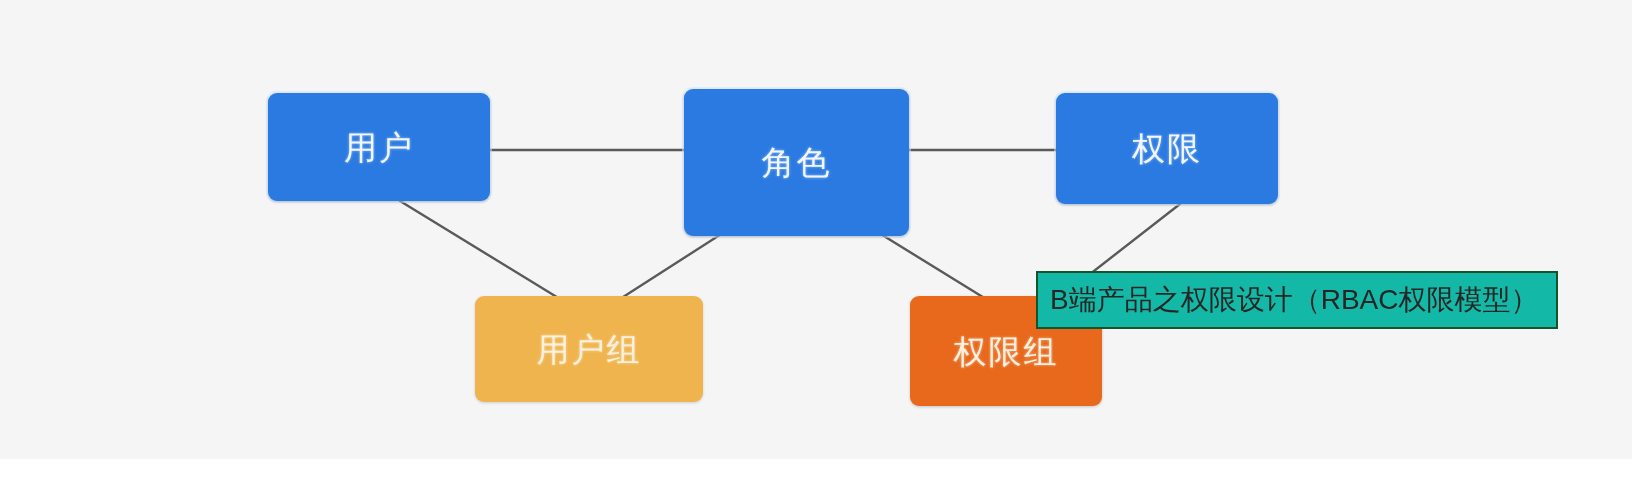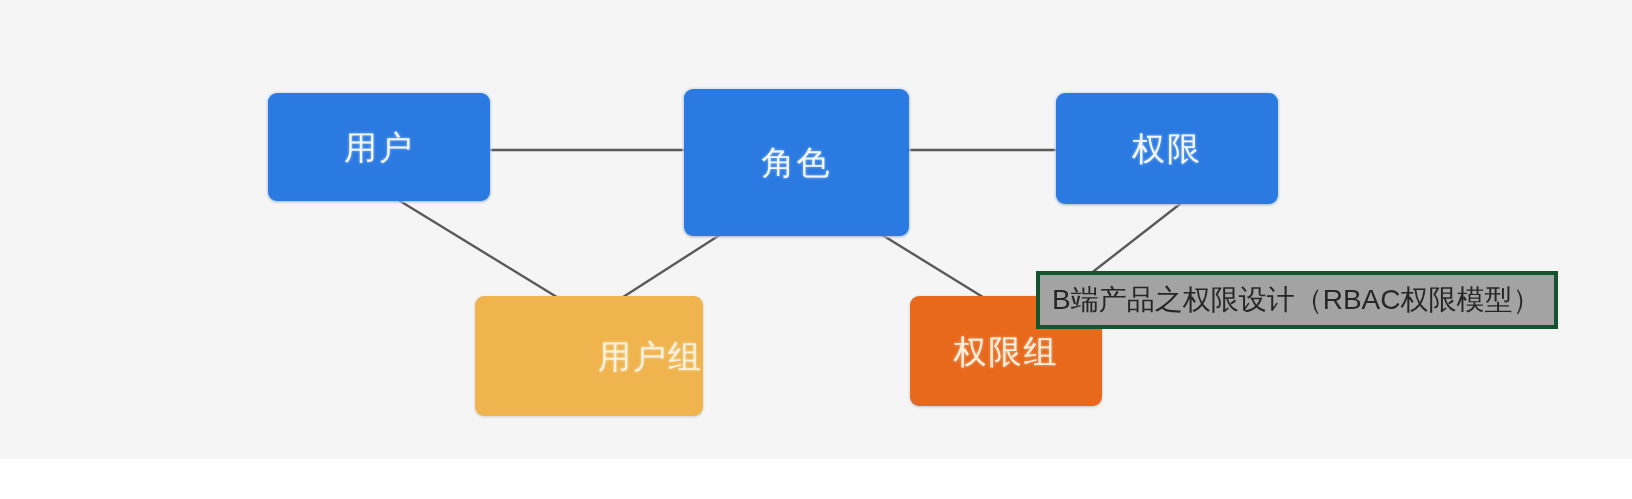--- a/index.html
+++ b/index.html
@@ -65,32 +65,32 @@
   }
   .node.amber .node-label,
   .node.orange .node-label {
     color: #fdf0dc;
   }
 
   
   #node-user       { left: 268px; top: 93px;  width: 222px; height: 108px; }
   #node-role       { left: 684px; top: 89px;  width: 225px; height: 147px; }
   #node-permission { left: 1056px; top: 93px; width: 222px; height: 111px; }
-  #node-user-group { left: 475px; top: 296px; width: 228px; height: 120px; justify-content: flex-end; }
+  #node-user-group { left: 475px; top: 296px; width: 228px; height: 106px; }
   #node-perm-group { left: 910px; top: 296px; width: 192px; height: 110px; }
 
   
   #caption {
     position: absolute;
     left: 1036px;
     top: 271px;
     width: 522px;
     height: 58px;
-    background: #a3a3a3;
-    border: 4px solid #14532d;
+    background: #14b8a6;
+    border: 2px solid #14532d;
     display: flex;
     align-items: center;
     padding: 0 12px;
     box-sizing: border-box;
   }
   #caption .caption-text {
     font-size: 28px;
     line-height: 1;
     color: #262626;
     white-space: nowrap;

